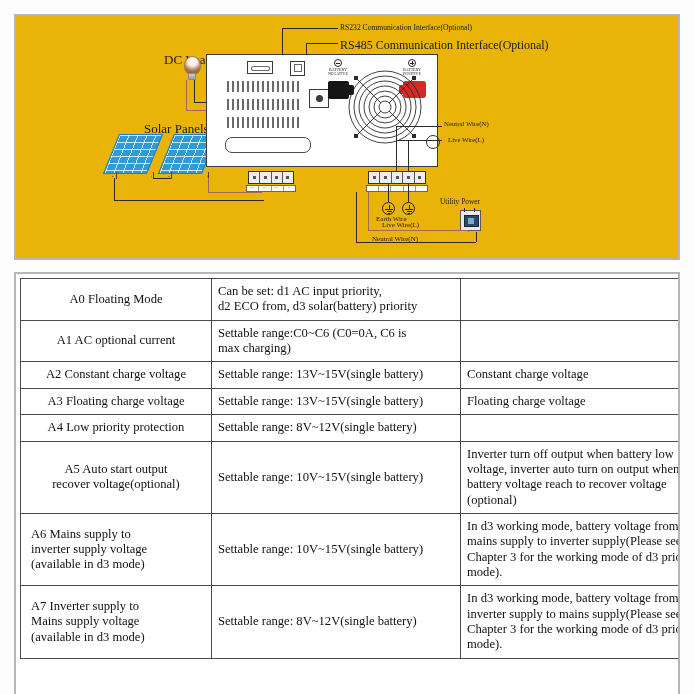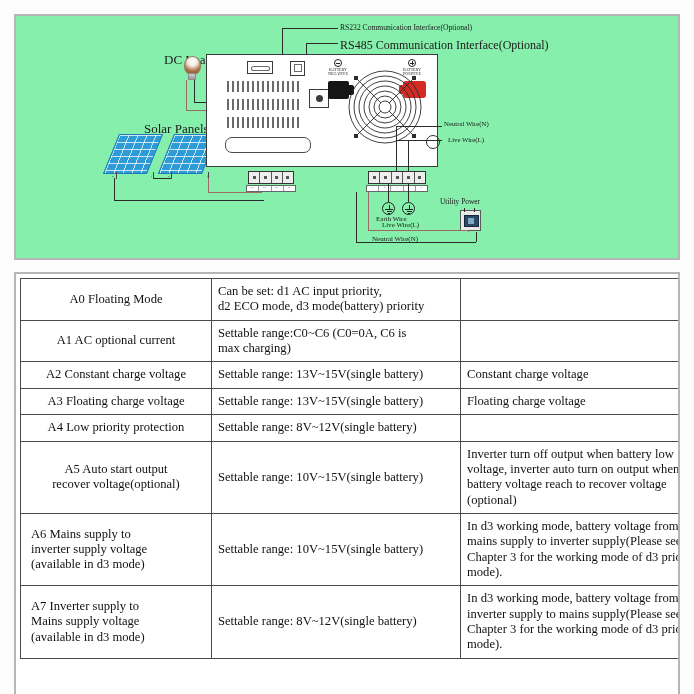--- a/index.html
+++ b/index.html
@@ -23,21 +23,21 @@
   }
 
   
   .diagram-panel {
     position: absolute;
     left: 14px;
     top: 14px;
     width: 666px;
     height: 246px;
     border: 2px solid #b6b6b6;
-    background: #86efac;
+    background: #eab308;
     box-sizing: border-box;
     overflow: hidden;
   }
   .diagram-inner {
     position: absolute;
     left: 0; top: 0;
     width: 662px;
     height: 242px;
   }
 
@@ -595,21 +595,21 @@
 
     </div>
   </div>
 
   <div class="table-wrap">
     <table class="spec">
       <tbody>
         <tr>
           <td class="c1">A0 Floating Mode</td>
           <td class="c2 nowrapline">Can be set: d1 AC input priority,
-d2 ECO mode, d3 mode(battery) priority</td>
+d2 ECO from, d3 solar(battery) priority</td>
           <td class="c3"></td>
         </tr>
         <tr>
           <td class="c1">A1 AC optional current</td>
           <td class="c2 nowrapline"> Settable range:C0~C6 (C0=0A, C6 is
  max charging)</td>
           <td class="c3"></td>
         </tr>
         <tr>
           <td class="c1">A2 Constant charge voltage</td>

